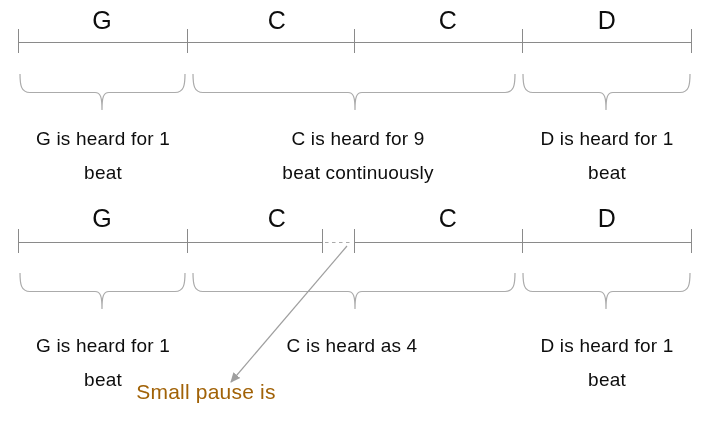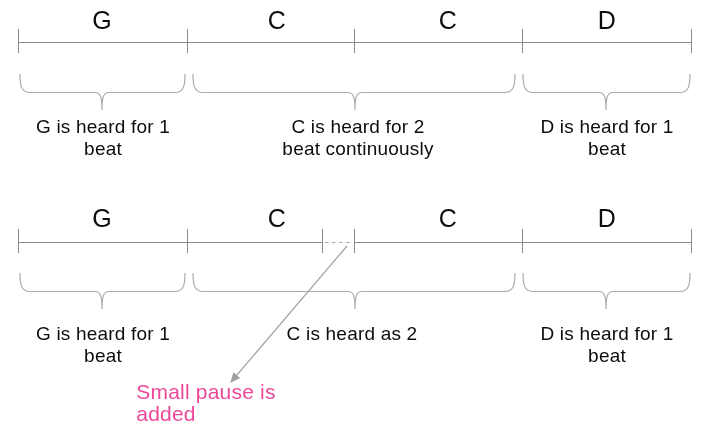--- a/index.html
+++ b/index.html
@@ -33,28 +33,28 @@
   }
   .caption {
     position: absolute;
     transform: translateX(-50%);
     text-align: center;
     font-size: 19px;
     line-height: 21.5px;
     color: #0d0d0d;
     letter-spacing: 0.2px;
   }
-  .caption div { white-space: nowrap; }
+  .caption div { white-space: nowrap; margin-top: 12px; }
   .pause-note {
     position: absolute;
     transform: translateX(-50%);
-    text-align: left;
+    text-align: center;
     font-size: 21px;
     line-height: 22px;
-    color: #ec4899;
+    color: #a16207;
     letter-spacing: 0.2px;
   }
   .pause-note div { white-space: nowrap; }
 </style>
 </head>
 <body>
 
 <div class="canvas">
 
   <svg class="strokes" viewBox="0 0 712 433">
@@ -103,43 +103,42 @@
   <div class="chord" style="left:102px; top:8px">G</div>
   <div class="chord" style="left:277px; top:8px">C</div>
   <div class="chord" style="left:448px; top:8px">C</div>
   <div class="chord" style="left:607px; top:8px">D</div>
 
   <div class="caption" style="left:103px; top:116px">
     <div>G is heard for 1</div>
     <div>beat</div>
   </div>
   <div class="caption" style="left:358px; top:116px">
-    <div>C is heard for 2</div>
+    <div>C is heard for 9</div>
     <div>beat continuously</div>
   </div>
   <div class="caption" style="left:607px; top:116px">
     <div>D is heard for 1</div>
     <div>beat</div>
   </div>
 
   <div class="chord" style="left:102px; top:206px">G</div>
   <div class="chord" style="left:277px; top:206px">C</div>
   <div class="chord" style="left:448px; top:206px">C</div>
   <div class="chord" style="left:607px; top:206px">D</div>
 
   <div class="caption" style="left:103px; top:323px">
     <div>G is heard for 1</div>
     <div>beat</div>
   </div>
   <div class="caption" style="left:352px; top:323px">
-    <div>C is heard as 2</div>
+    <div>C is heard as 4</div>
   </div>
   <div class="caption" style="left:607px; top:323px">
     <div>D is heard for 1</div>
     <div>beat</div>
   </div>
 
   <div class="pause-note" style="left:206px; top:381px">
     <div>Small pause is</div>
-    <div>added</div>
   </div>
 
 </div>
 
 </body></html>

